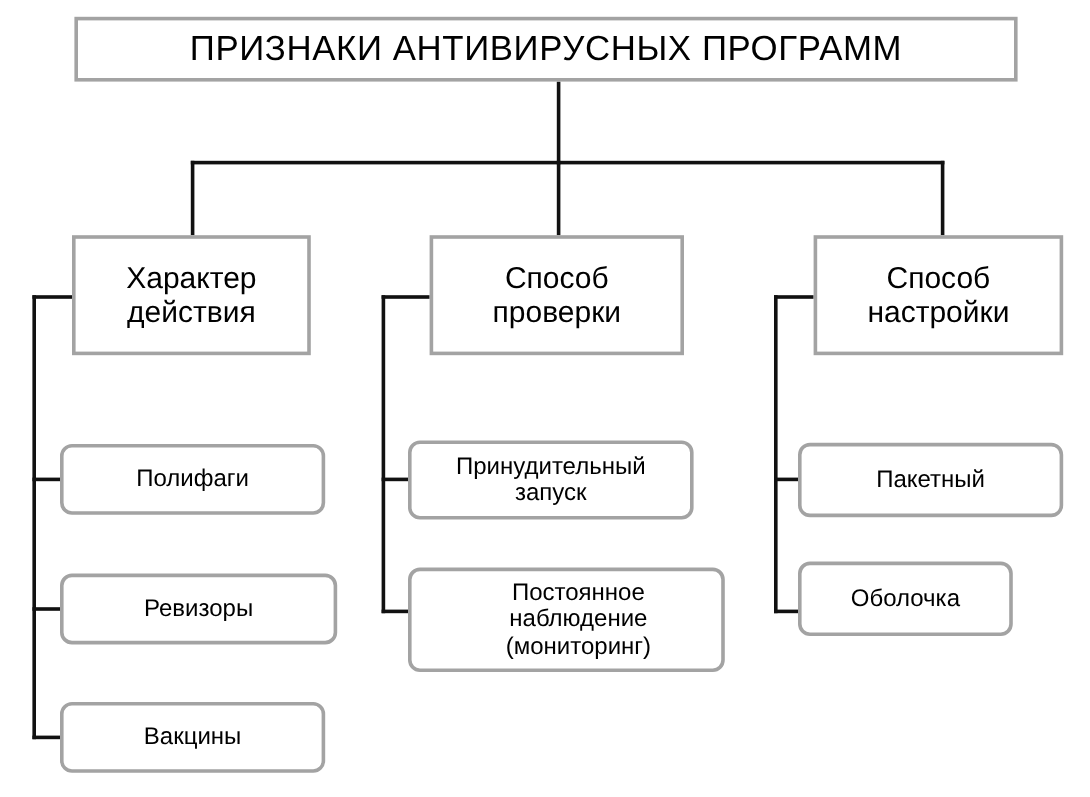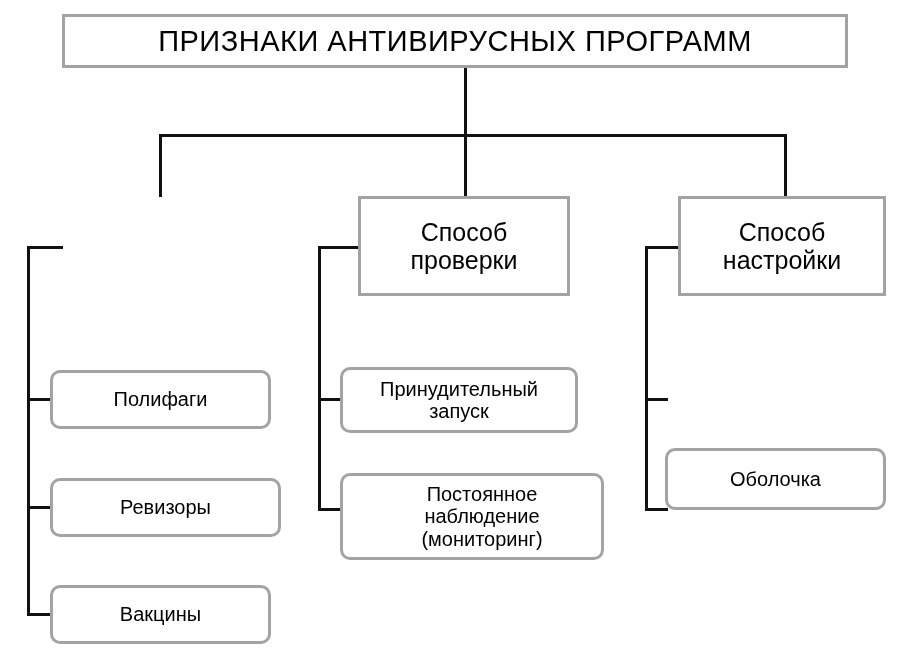--- a/index.html
+++ b/index.html
@@ -57,21 +57,21 @@
     font-size: 20px;
   }
   #node-leaf-0-0 { left: 50px;  top: 370px; width: 221px; height: 59px; }
   #node-leaf-0-1 { left: 50px;  top: 478px; width: 231px; height: 59px; }
   #node-leaf-0-2 { left: 50px;  top: 585px; width: 221px; height: 59px; }
 
   #node-leaf-1-0 { left: 340px; top: 367px; width: 238px; height: 66px; }
   #node-leaf-1-1 { left: 340px; top: 473px; width: 264px; height: 87px; padding-left: 20px; }
 
   #node-leaf-2-0 { left: 665px; top: 369px; width: 221px; height: 62px; }
-  #node-leaf-2-1 { left: 665px; top: 448px; width: 221px; height: 62px; }
+  #node-leaf-2-1 { left: 665px; top: 468px; width: 179px; height: 62px; }
 
   .conn {
     position: absolute;
     background: #111111;
     z-index: 1;
   }
   .conn.v { width: 3px; }
   .conn.h { height: 3px; }
 </style>
 </head>
@@ -96,30 +96,33 @@
   <div class="conn h" style="left:318px; top:398px; width:25px;"></div>
   <div class="conn h" style="left:318px; top:508px; width:25px;"></div>
 
   <div class="conn h" style="left:645px; top:246px; width:36px;"></div>
   <div class="conn v" style="left:645px; top:246px; height:265px;"></div>
   <div class="conn h" style="left:645px; top:398px; width:23px;"></div>
   <div class="conn h" style="left:645px; top:508px; width:23px;"></div>
 
   <div class="node" id="node-title">ПРИЗНАКИ АНТИВИРУСНЫХ ПРОГРАММ</div>
 
+  <div class="node level2" id="node-l2-0">Характер
+действия</div>
   <div class="node level2" id="node-l2-1">Способ
 проверки</div>
   <div class="node level2" id="node-l2-2">Способ
 настройки</div>
 
   <div class="node rounded leaf" id="node-leaf-0-0">Полифаги</div>
   <div class="node rounded leaf" id="node-leaf-0-1">Ревизоры</div>
   <div class="node rounded leaf" id="node-leaf-1-0">Принудительный
 запуск</div>
 
   <div class="node rounded leaf" id="node-leaf-0-2">Вакцины</div>
   <div class="node rounded leaf" id="node-leaf-1-1">Постоянное
 наблюдение
 (мониторинг)</div>
 
+  <div class="node rounded leaf" id="node-leaf-2-0">Пакетный</div>
   <div class="node rounded leaf" id="node-leaf-2-1">Оболочка</div>
 
 </div>
 
 </body></html>

